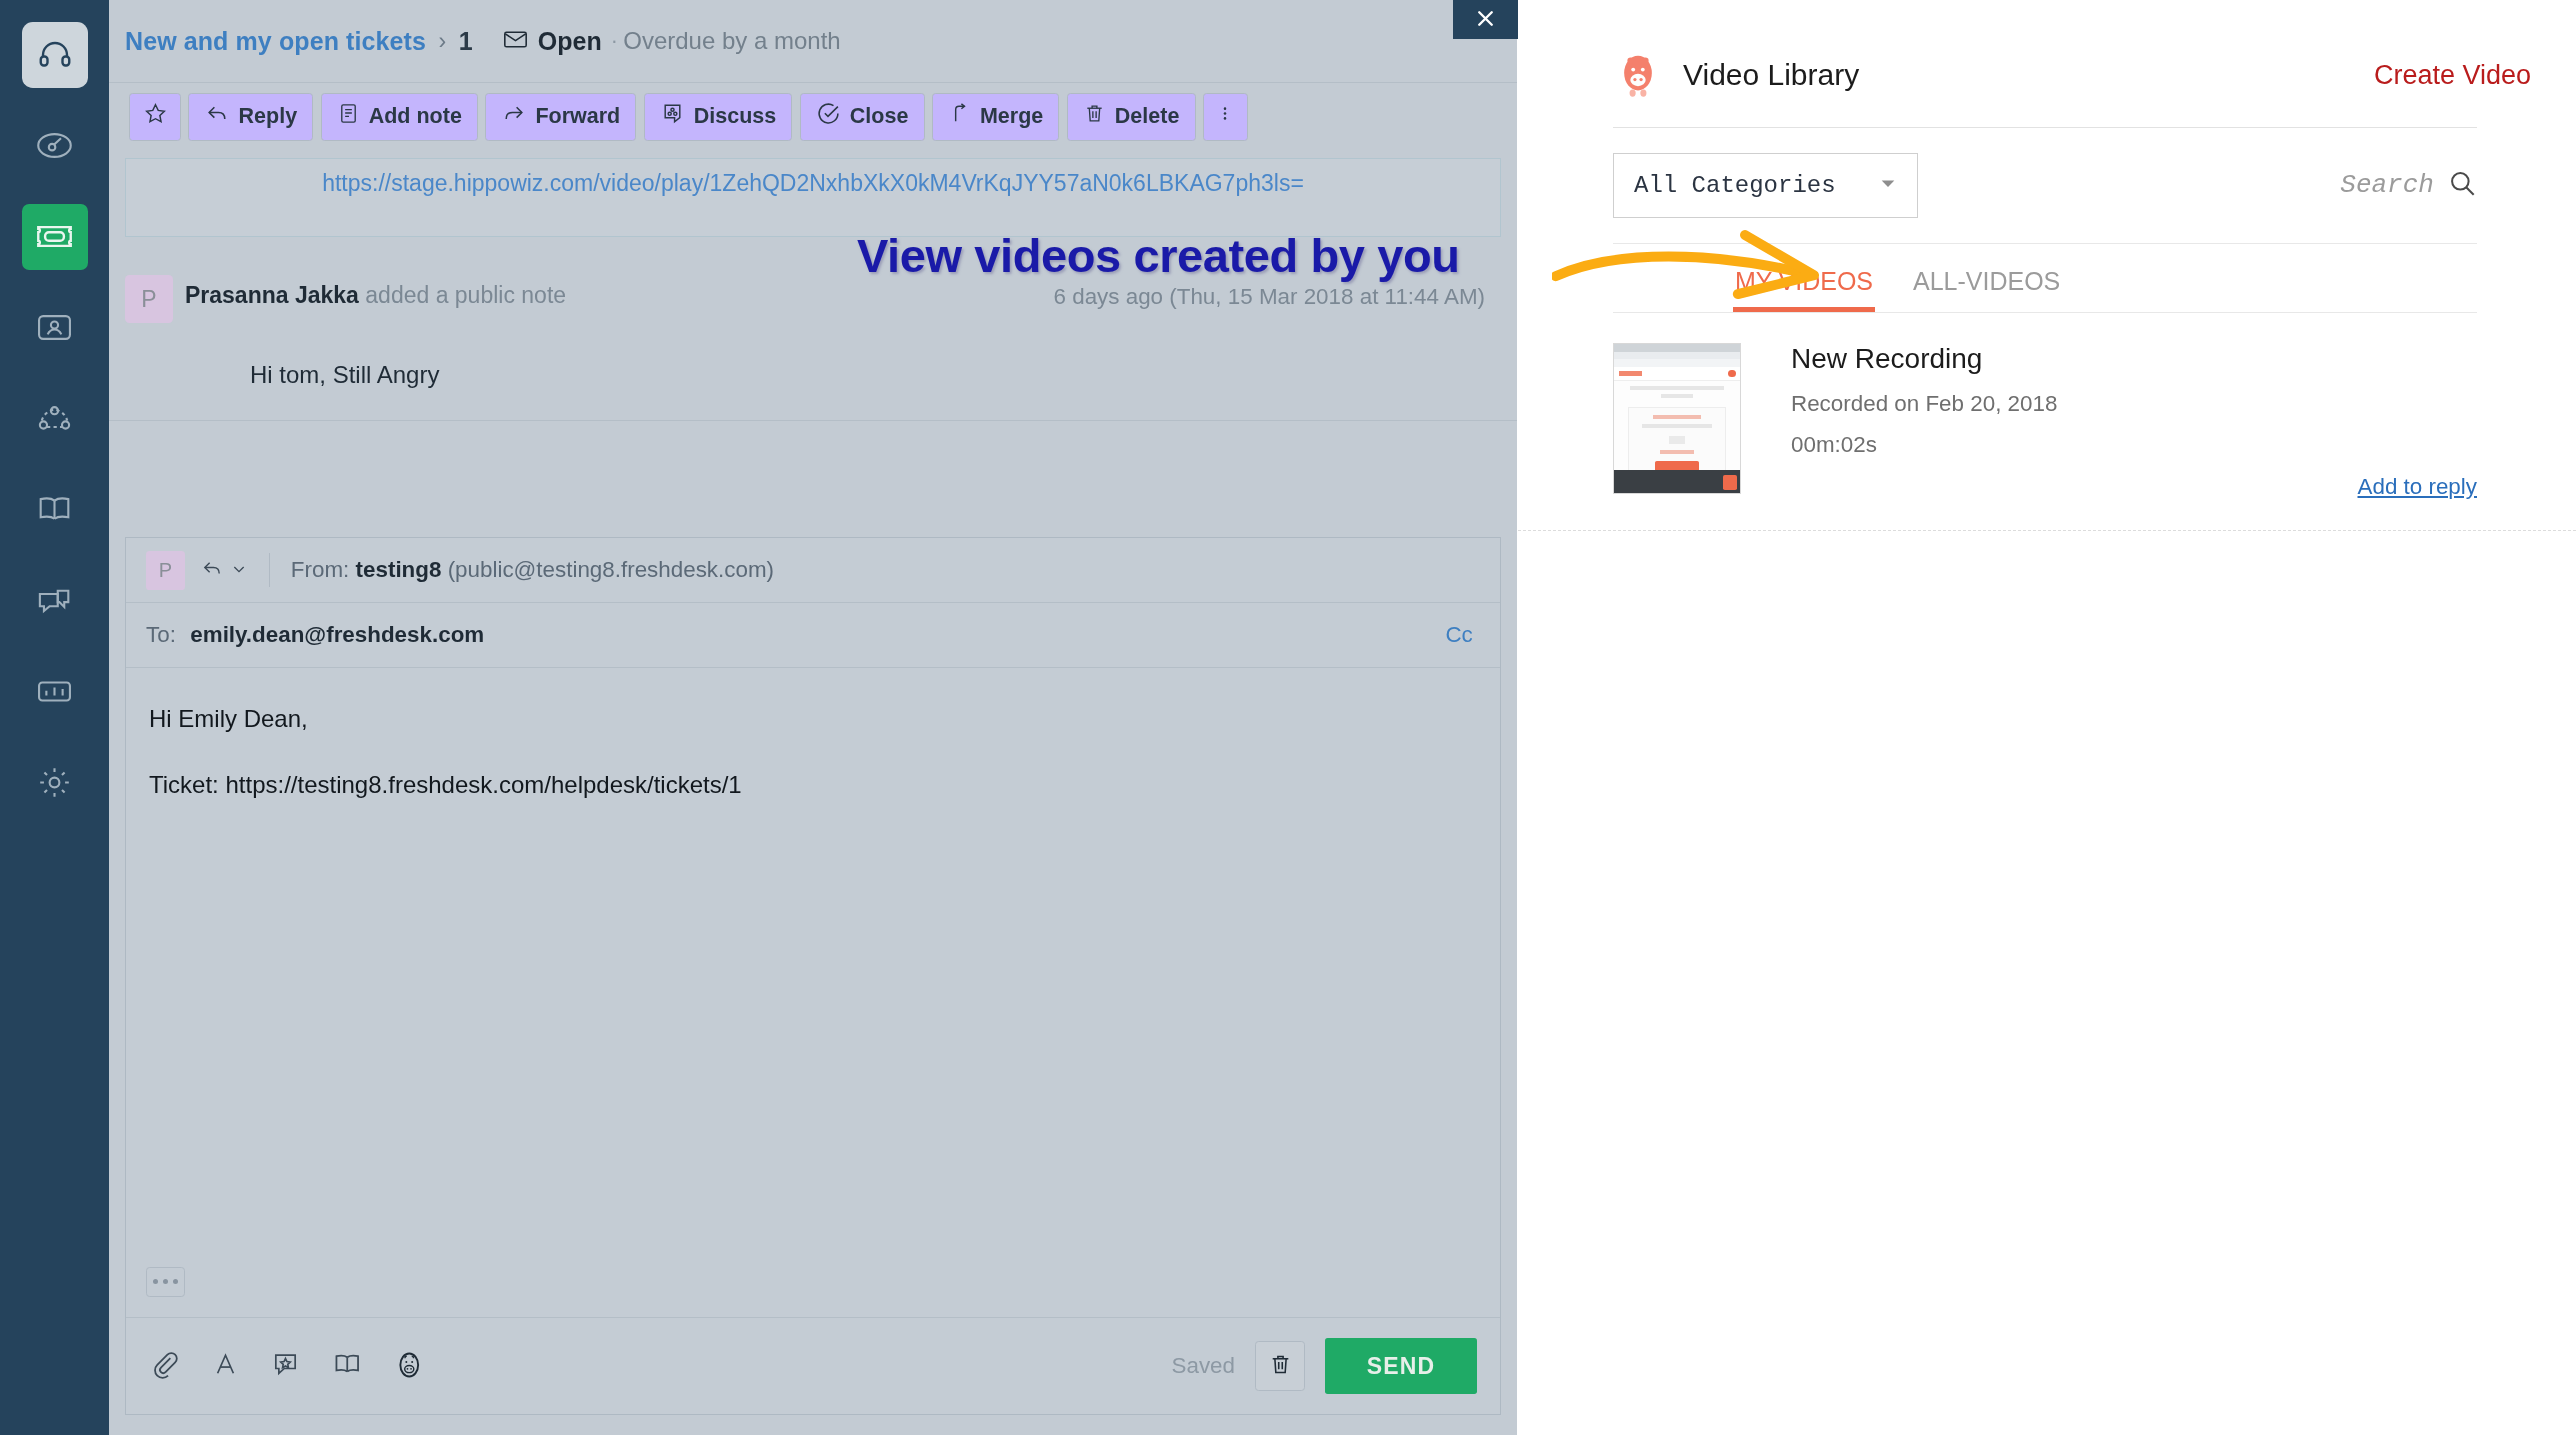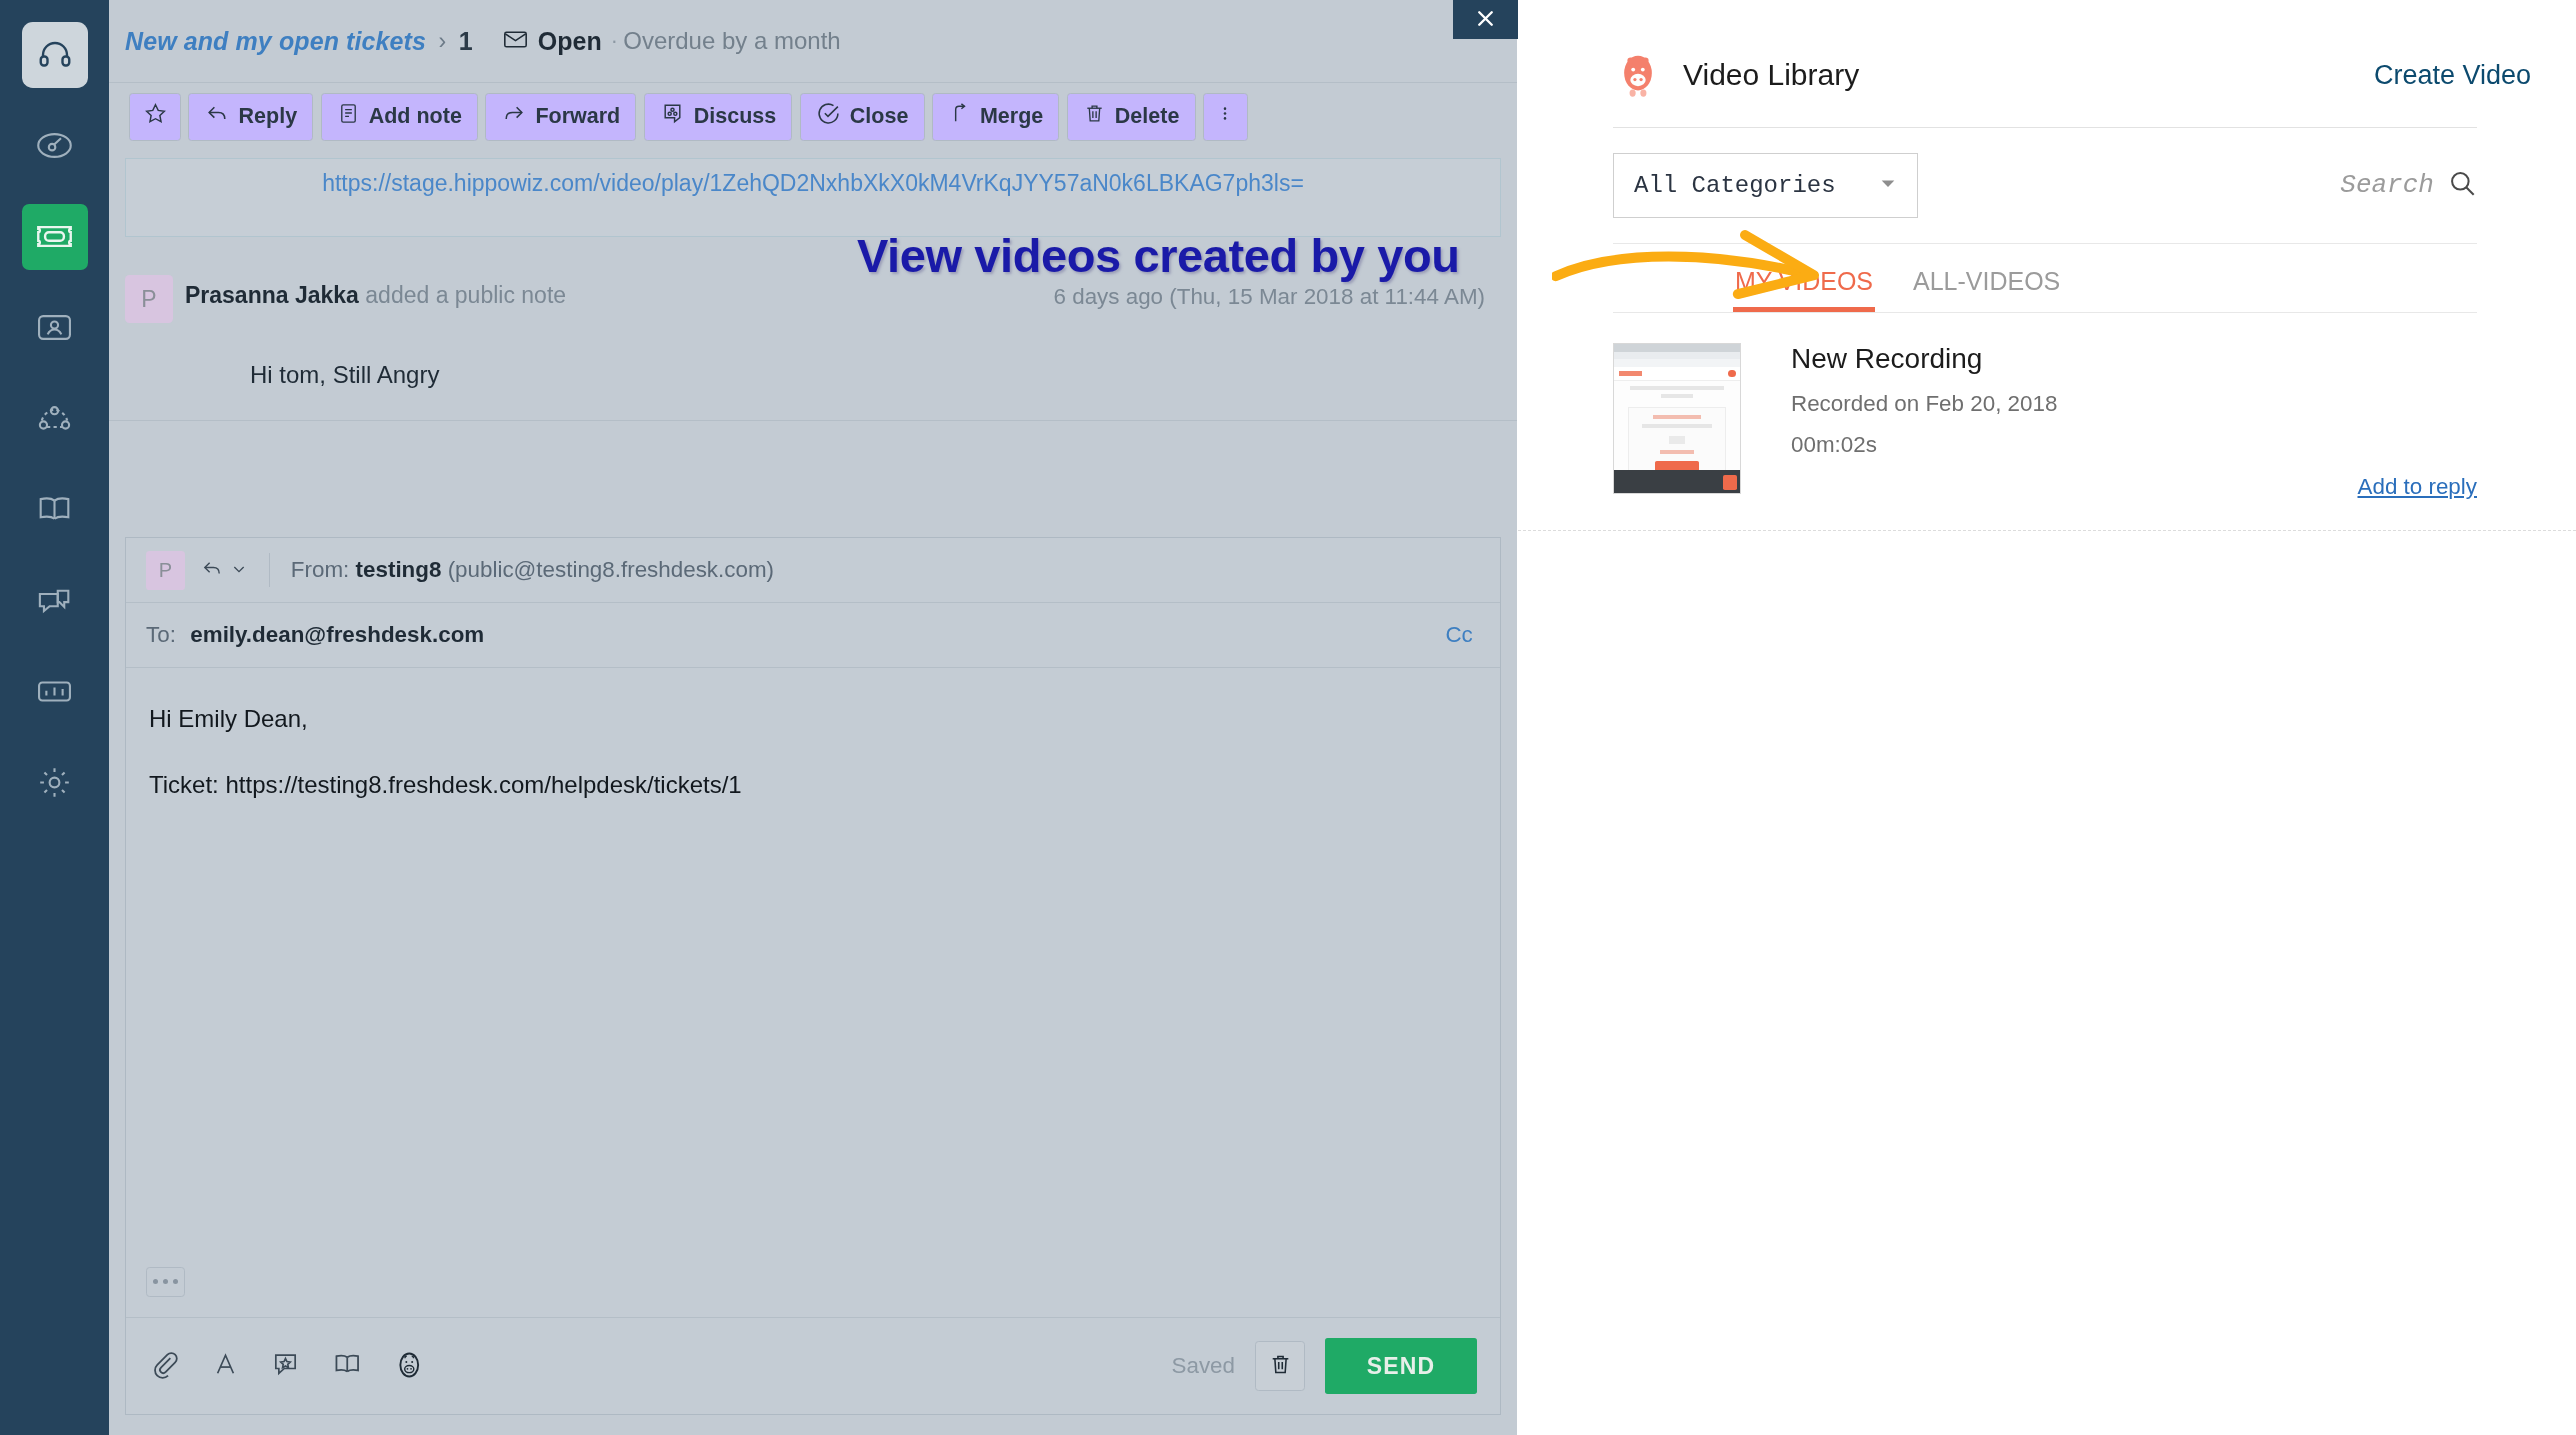--- a/index.html
+++ b/index.html
@@ -41,21 +41,20 @@
   #crumbbar {
     position: absolute; left: 0; top: 0;
     width: 100%; height: 83px;
     display: flex; align-items: center;
     padding-left: 16px;
     border-bottom: 0.9px solid #b4bec7;
   }
   .crumb-link {
     color: #3e7fc1; font-size: 25px; font-weight: 600;
     letter-spacing: 0.1px;
-    font-style: italic;
   }
   .crumb-sep { color: #6d7b88; font-size: 23px; margin: 0 12.6px; }
   .crumb-num { color: #2b3a47; font-size: 25px; font-weight: 600; }
   .crumb-status {
     display: flex; align-items: center; gap: 9px;
     margin-left: 29px;
   }
   .crumb-status .st-text { color: #1f2b36; font-size: 25px; font-weight: 700; }
   .crumb-dot { color: #8c98a3; font-size: 21.5px; margin: 0 5.4px 0 9px; }
   .crumb-overdue { color: #73808c; font-size: 24px; }
@@ -200,21 +199,21 @@
     background: #25435c;
     display: flex; align-items: center; justify-content: center;
   }
   .dr-head {
     display: flex; align-items: center;
     padding: 50px 45px 0 95px;
   }
   .hippo-logo { width: 50px; height: 50px; flex: 0 0 auto; }
   .dr-title { font-size: 30px; color: #1c1c1c; margin-left: 20px; }
   .dr-create {
-    margin-left: auto; color: #0c4a6e; font-size: 27px;
+    margin-left: auto; color: #b91c1c; font-size: 27px;
   }
   .dr-rule {
     margin: 27px 99px 0 95px;
     height: 0.9px; background: #e2e2e2;
   }
   .dr-filters {
     display: flex; align-items: center;
     padding: 25px 99px 0 95px;
     font-family: Liberation Mono, monospace;
   }

